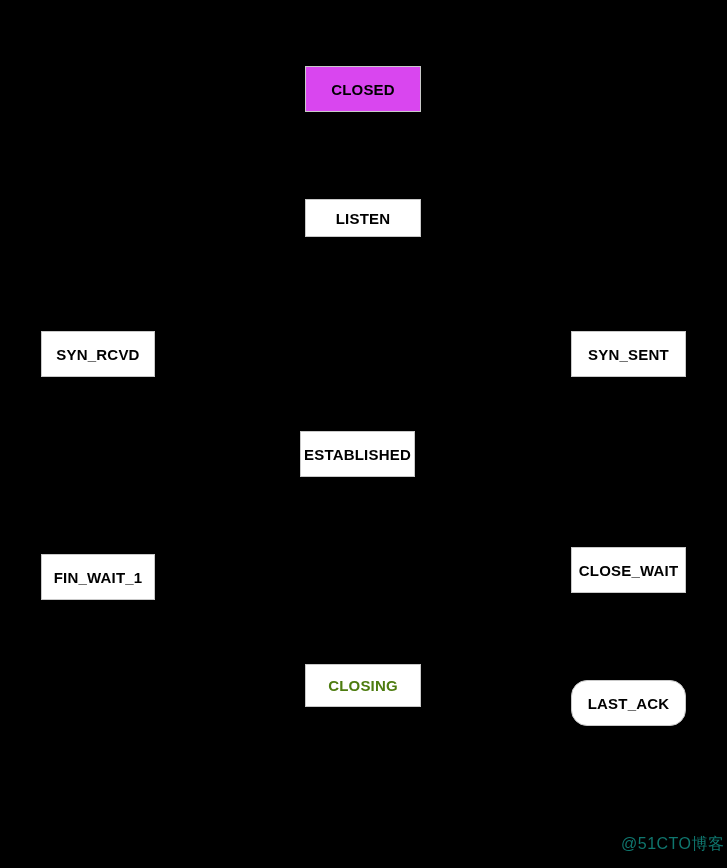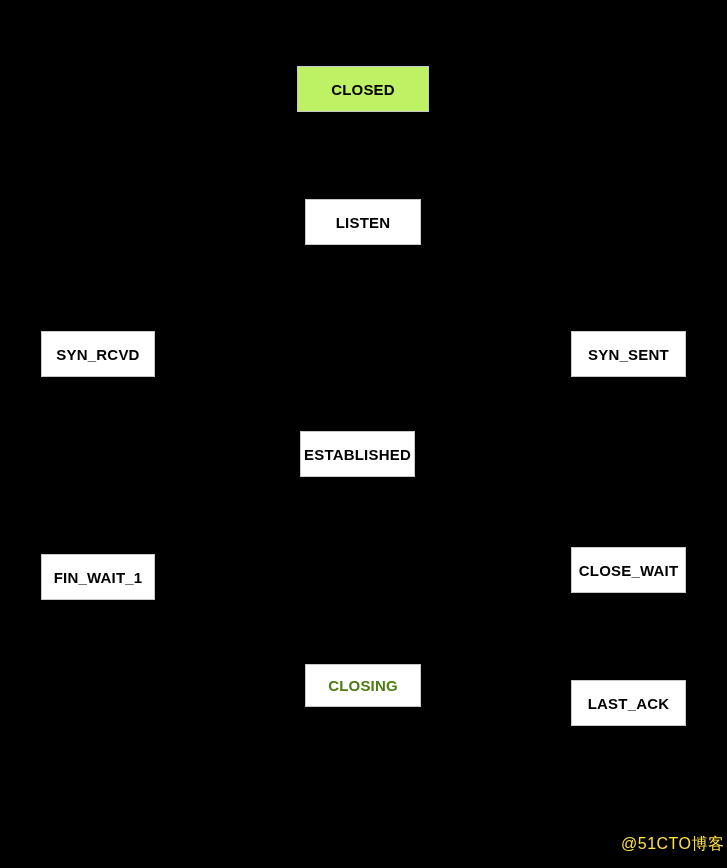--- a/index.html
+++ b/index.html
@@ -42,23 +42,23 @@
     font-weight: normal;
     letter-spacing: 0.5px;
     white-space: nowrap;
     user-select: none;
   }
 </style>
 </head>
 <body>
 
 <div id="diagram" style="background: rgb(0, 0, 0);">
-    <div class="state-box" style="left: 297px; top: 66px; width: 132px; height: 46px; background: #bef264; border-color: rgb(201, 201, 201); color: rgb(0, 0, 0);">CLOSED</div>
-    <div class="state-box" style="left: 305px; top: 199px; width: 116px; height: 46px; background: rgb(255, 255, 255); border-color: rgb(201, 201, 201); color: rgb(0, 0, 0);">LISTEN</div>
+    <div class="state-box" style="left: 305px; top: 66px; width: 116px; height: 46px; background: #d946ef; border-color: rgb(201, 201, 201); color: rgb(0, 0, 0);">CLOSED</div>
+    <div class="state-box" style="left: 305px; top: 199px; width: 116px; height: 38px; background: rgb(255, 255, 255); border-color: rgb(201, 201, 201); color: rgb(0, 0, 0);">LISTEN</div>
     <div class="state-box" style="left: 41px; top: 331px; width: 114px; height: 46px; background: rgb(255, 255, 255); border-color: rgb(201, 201, 201); color: rgb(0, 0, 0);">SYN_RCVD</div>
     <div class="state-box" style="left: 571px; top: 331px; width: 115px; height: 46px; background: rgb(255, 255, 255); border-color: rgb(201, 201, 201); color: rgb(0, 0, 0);">SYN_SENT</div>
     <div class="state-box" style="left: 300px; top: 431px; width: 115px; height: 46px; background: rgb(255, 255, 255); border-color: rgb(201, 201, 201); color: rgb(0, 0, 0);">ESTABLISHED</div>
     <div class="state-box" style="left: 41px; top: 547px; width: 114px; height: 46px; background: rgb(255, 255, 255); border-color: rgb(201, 201, 201); color: rgb(0, 0, 0); margin-top: 7px;">FIN_WAIT_1</div>
     <div class="state-box" style="left: 571px; top: 547px; width: 115px; height: 46px; background: rgb(255, 255, 255); border-color: rgb(201, 201, 201); color: rgb(0, 0, 0);">CLOSE_WAIT</div>
     <div class="state-box" style="left: 305px; top: 664px; width: 116px; height: 43px; background: rgb(255, 255, 255); border-color: rgb(201, 201, 201); color: #4d7c0f;">CLOSING</div>
-    <div class="state-box" style="left: 571px; top: 680px; width: 115px; height: 46px; background: rgb(255, 255, 255); border-color: rgb(201, 201, 201); color: rgb(0, 0, 0);">LAST_ACK</div>
-    <div class="watermark" style="left: 621px; top: 834px; color: #fde047;">@51CTO博客</div>
+    <div class="state-box" style="left: 571px; top: 680px; width: 115px; height: 46px; background: rgb(255, 255, 255); border-color: rgb(201, 201, 201); color: rgb(0, 0, 0); border-radius: 16px;">LAST_ACK</div>
+    <div class="watermark" style="left: 621px; top: 834px; color: #0f766e;">@51CTO博客</div>
   </div>
 
 </body></html>

